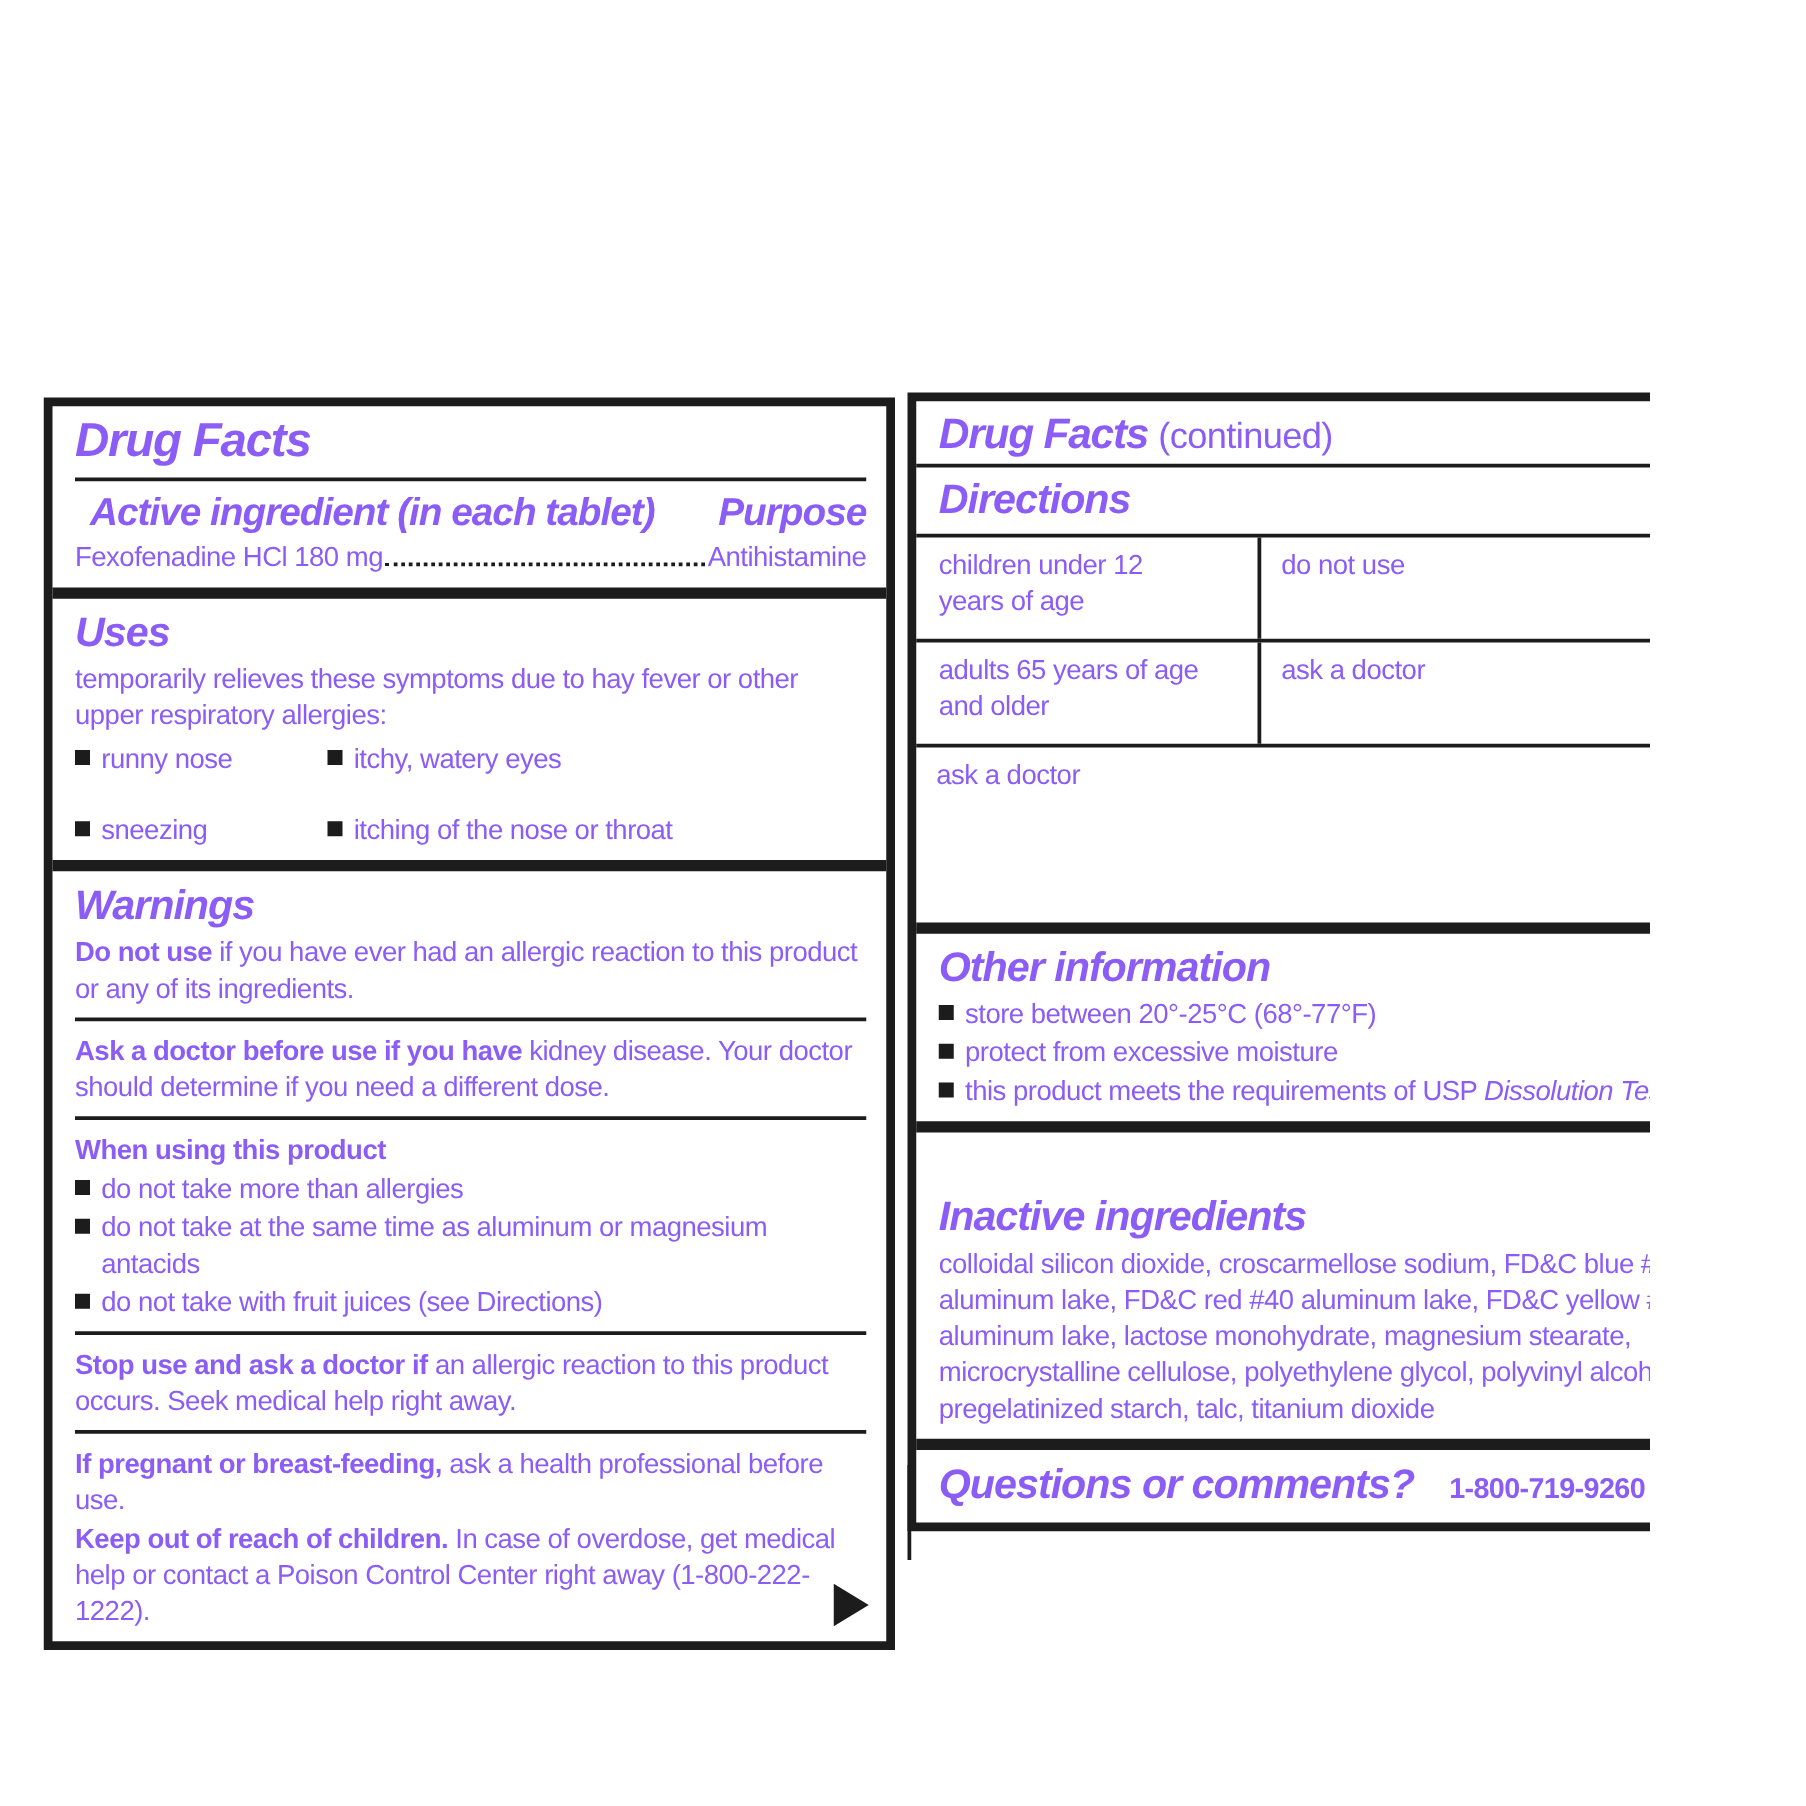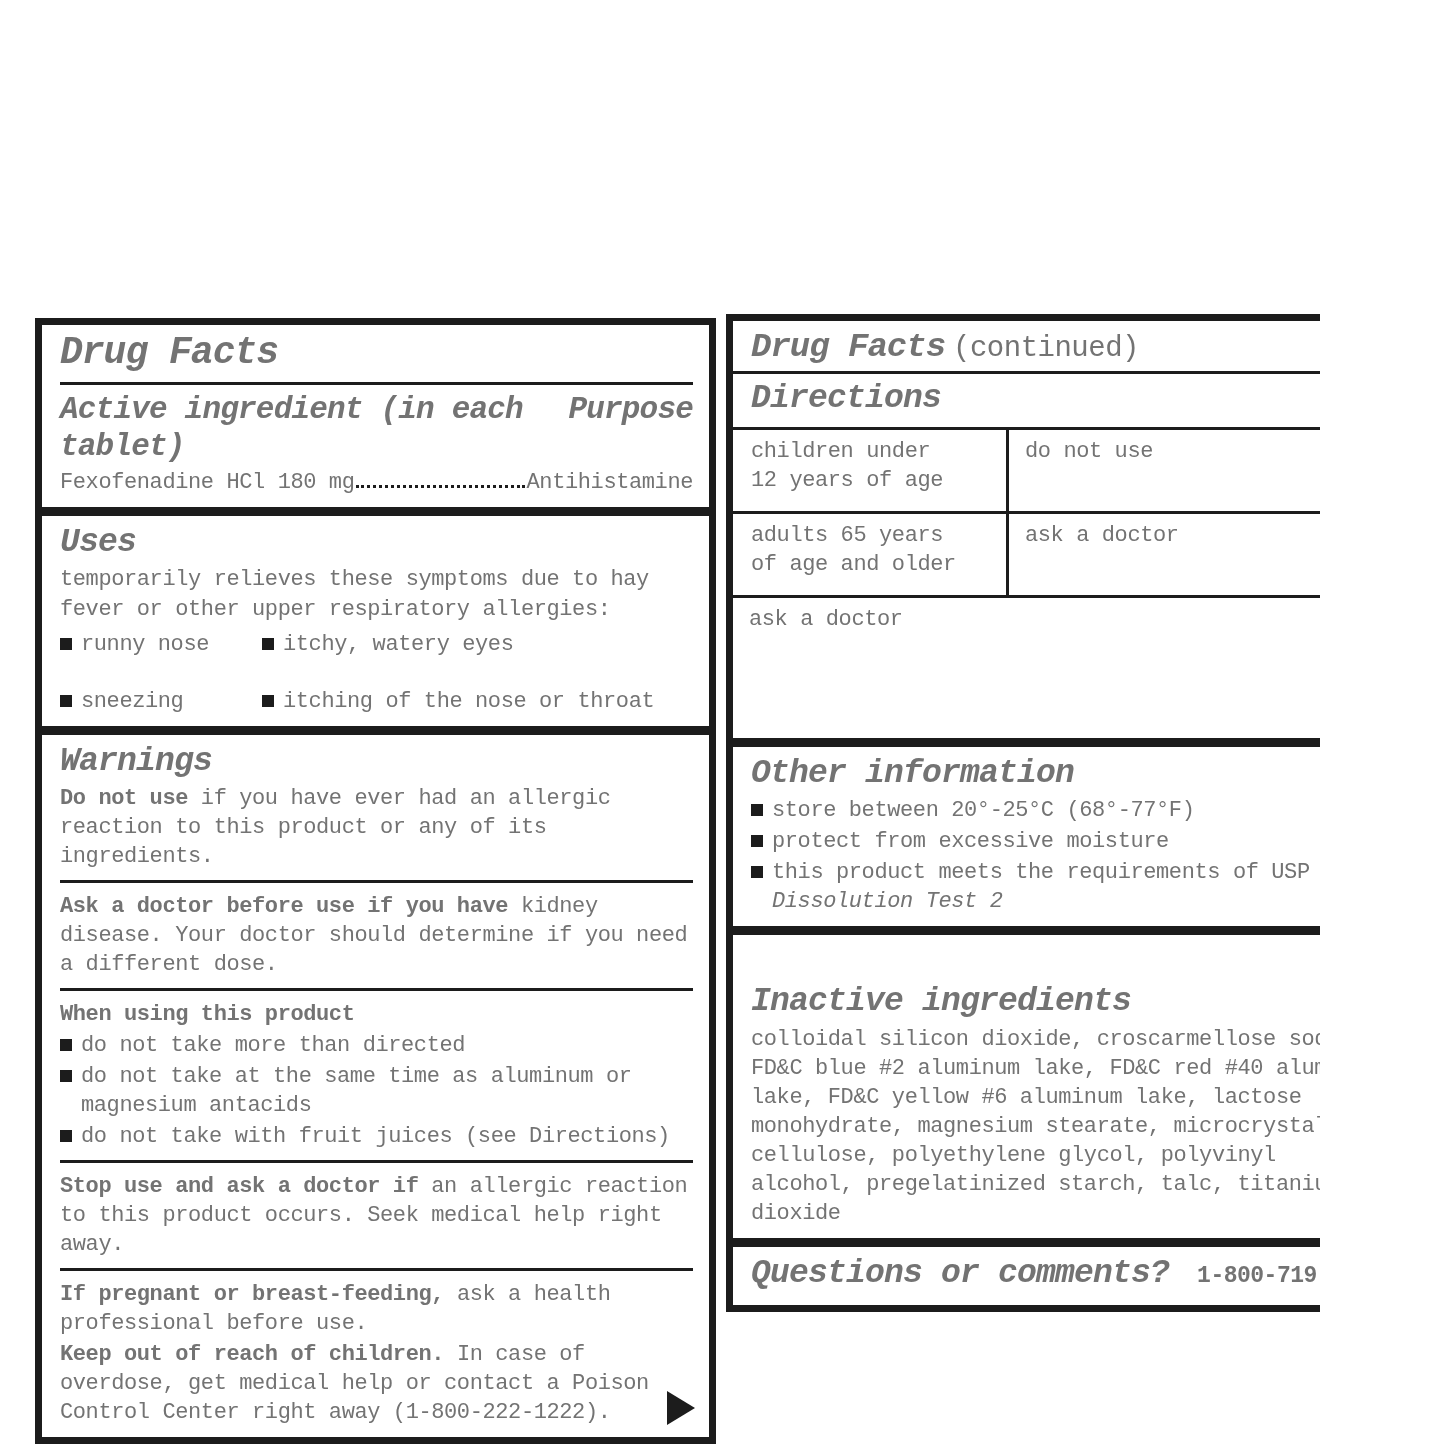--- a/index.html
+++ b/index.html
@@ -1,22 +1,22 @@
 <!DOCTYPE html>
 <html><head>
 <meta charset="utf-8">
 <style>
   * { margin:0; padding:0; box-sizing:border-box; }
   html,body { background:#ffffff; }
   .canvas {
     position:relative;
     width:1320px; height:1445px;
     background:#ffffff;
-    font-family:Liberation Mono, monospace;
-    color:#737373;
+    font-family:Liberation Sans, sans-serif;
+    color:#8b5cf6;
     overflow:hidden;
   }
   .col {
     position:absolute;
     border:7px solid #1c1c1c;
     background:#ffffff;
   }
   .col-left  { left:35px;  top:318px; width:681px; min-height:887px; }
   .col-right { left:726px; top:314px; width:686px; }
 
@@ -35,21 +35,21 @@
     font-size:33px; font-weight:700; font-style:italic;
     letter-spacing:-0.8px; line-height:1.25; margin-bottom:2px;
   }
 
   body, .body-text, p, td { font-size:22px; }
   .txt { font-size:22px; line-height:1.32; letter-spacing:-0.4px; }
   .b { font-weight:700; }
   .i { font-style:italic; }
 
   
-  .ai-row { display:flex; justify-content:space-between; align-items:baseline; margin-top:6px; }
+  .ai-row { display:flex; justify-content:space-between; align-items:baseline; margin-top:6px;margin-left:12px; }
   .ai-head { font-size:31px; font-weight:700; font-style:italic; letter-spacing:-0.8px; line-height:1.2; }
   .leader-row { display:flex; align-items:baseline; margin-top:3px; }
   .leader { flex:1; border-bottom:3px dotted #1c1c1c; margin:0 2px 5px 2px; min-width:30px; }
 
   
   .bullet-line { display:flex; align-items:flex-start; line-height:1.32; margin-top:2px; }
   .sq {
     flex:0 0 auto; width:12px; height:12px; background:#1c1c1c;
     display:inline-block; margin:8px 9px 0 0;
   }
@@ -139,21 +139,21 @@
 
       <div class="rule w-rule"></div>
 
       <p class="txt warn-p"><span class="b">Ask a doctor before use if you have</span><span> kidney disease. Your doctor should determine if you need a different dose.</span></p>
 
       <div class="rule w-rule"></div>
 
       <p class="txt b warn-p">When using this product</p>
       <div class="bullet-line txt">
         <span class="sq"></span>
-        <span>do not take more than directed</span>
+        <span>do not take more than allergies</span>
       </div>
       <div class="bullet-line txt">
         <span class="sq"></span>
         <span>do not take at the same time as aluminum or magnesium antacids</span>
       </div>
       <div class="bullet-line txt">
         <span class="sq"></span>
         <span>do not take with fruit juices (see Directions)</span>
       </div>
 

